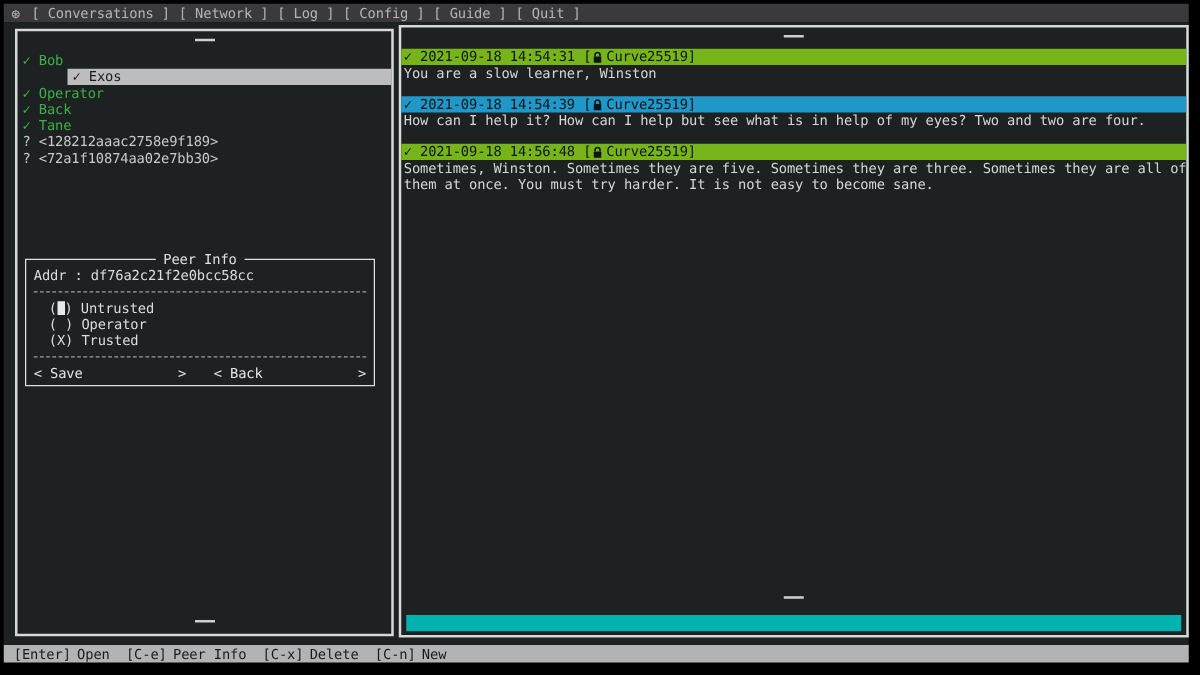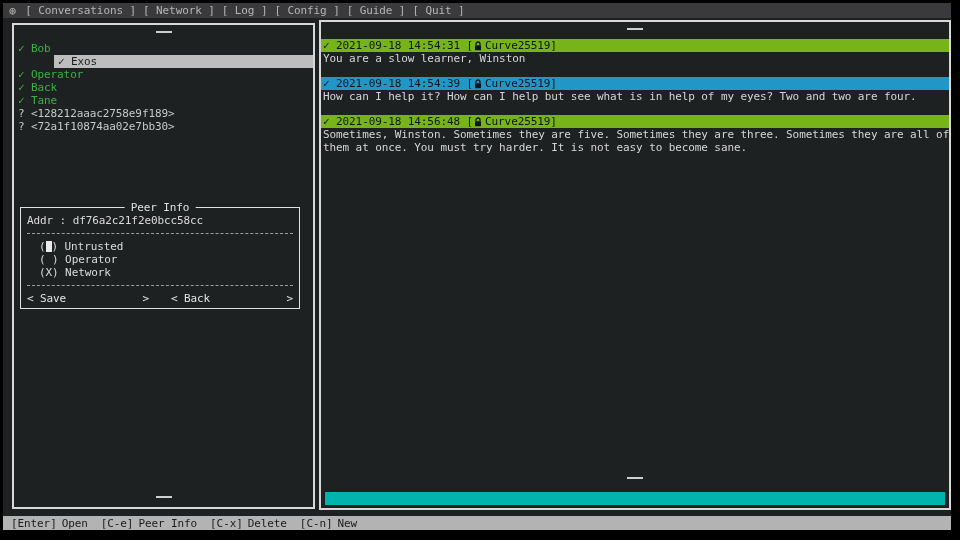--- a/index.html
+++ b/index.html
@@ -110,21 +110,21 @@
       <div class="contact-row unknown"><span class="glyph">?</span><span>&lt;128212aaac2758e9f189&gt;</span></div>
       <div class="contact-row unknown"><span class="glyph">?</span><span>&lt;72a1f10874aa02e7bb30&gt;</span></div>
     </div>
 
     <div class="peer-box">
       <span class="peer-title">Peer Info</span>
       <div class="peer-row"><span>Addr :</span><span> </span><span>df76a2c21f2e0bcc58cc</span></div>
       <div class="sep"></div>
       <div class="radio-row"><span>(</span><span class="cursor"> </span><span>) </span><span>Untrusted</span></div>
       <div class="radio-row"><span>(</span><span> </span><span>) </span><span>Operator</span></div>
-      <div class="radio-row"><span>(</span><span>X</span><span>) </span><span>Network</span></div>
+      <div class="radio-row"><span>(</span><span>X</span><span>) </span><span>Trusted</span></div>
       <div class="sep"></div>
       <div class="btn-row">
         <div class="tui-btn"><span><span>&lt; </span><span>Save</span></span><span>&gt;</span></div>
         <div class="tui-btn"><span><span>&lt; </span><span>Back</span></span><span>&gt;</span></div>
       </div>
     </div>
 
     <div class="scroll-dash bottom"></div>
   </div>
 

